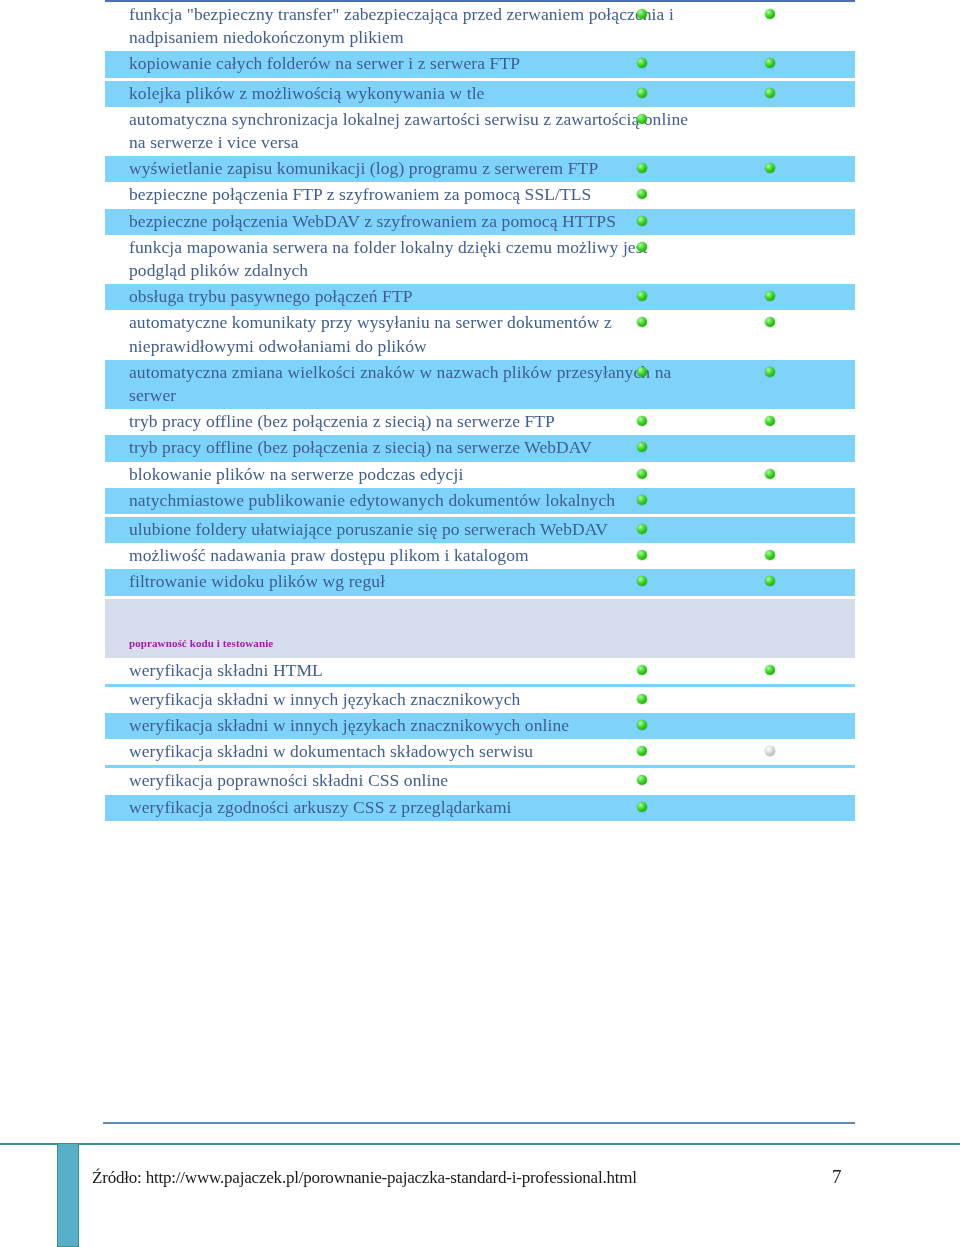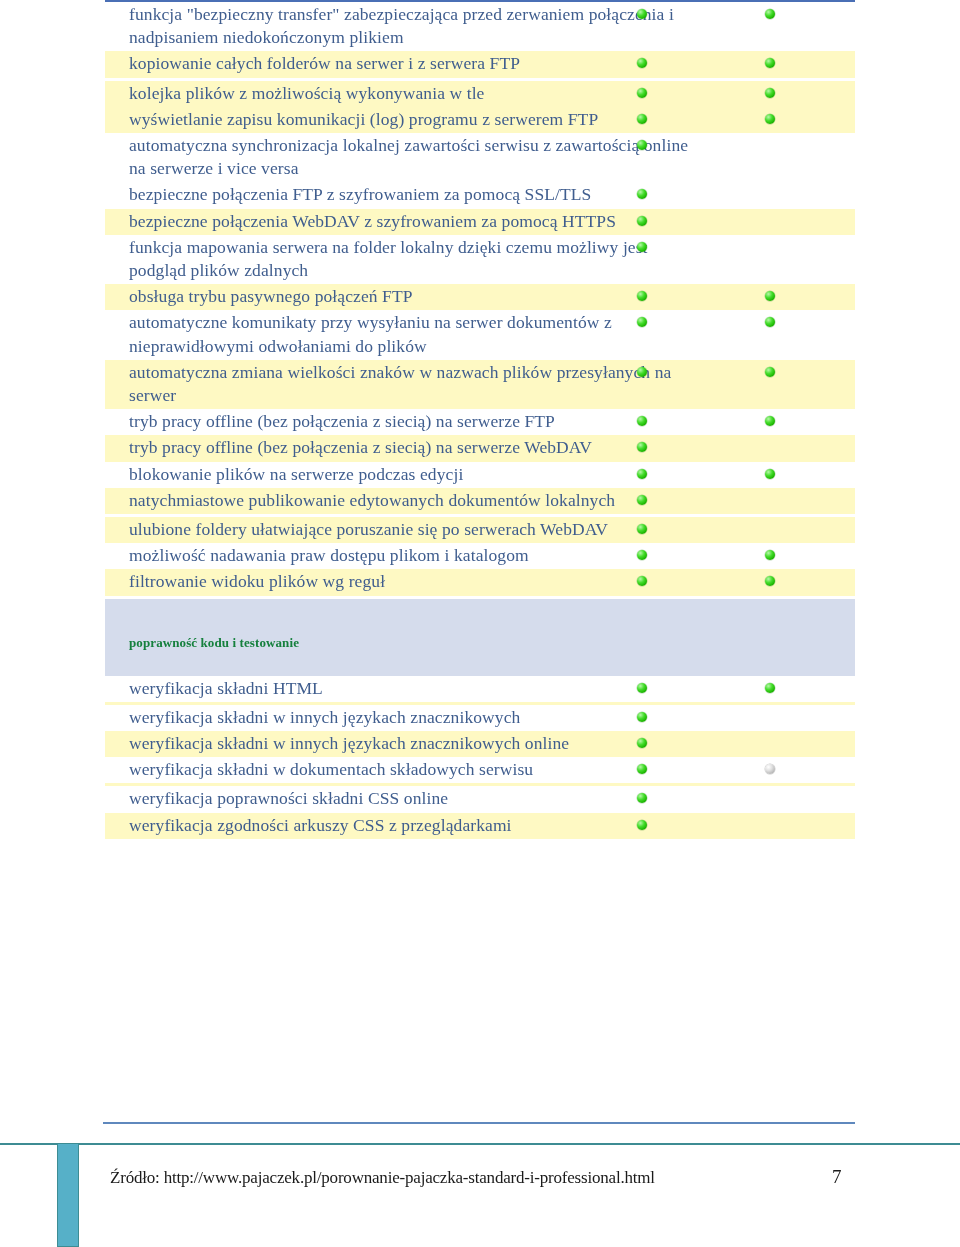--- a/index.html
+++ b/index.html
@@ -18,44 +18,44 @@
     left:105px; top:0px; width:750px;
     border-top:2px solid #4a6fb5;
   }
   .row{
     position:relative;
     display:block;
     width:100%;
     box-sizing:border-box;
     padding:1px 0 2px 0;
   }
-  .row.shaded{background:#fef9c3;}
+  .row.shaded{background:#7dd3fc;}
   .row.plain{background:#ffffff;}
   .row .label{
     display:block;
     box-sizing:border-box;
     padding-left:24px;
     padding-right:150px;
     font-size:17.5px;
     line-height:23.2px;
     color:#3f5d8e;
     letter-spacing:0.1px;
     white-space:pre-line;
   }
   .row.section{
     background:#d5dcec;
     padding:0;
   }
   .row.section .label{
     font-weight:bold;
-    color:#15803d;
-    font-size:13px;
+    color:#a21caf;
+    font-size:11px;
     line-height:20px;
     padding-top:34px;
-    padding-bottom:23px;
+    padding-bottom:5px;
   }
   .row.spacer{background:#ffffff;height:6px;}
 
   
   .dot{
     position:absolute;
     width:10px;height:10px;
     border-radius:50%;
     top:7px;
   }
@@ -86,21 +86,21 @@
   .side-bar{
     position:absolute;
     left:57px; top:1143px;
     width:22px; height:104px;
     background:#56b0c8;
     border:1px solid #3d8c93;
     box-sizing:border-box;
   }
   .footer-text{
     position:absolute;
-    left:110px; top:1168px;
+    left:92px; top:1168px;
     font-family:"Liberation Serif", serif;
     font-size:17px;
     color:#1a1a1a;
     letter-spacing:-0.2px;
     white-space:nowrap;
   }
   .footer-page{
     position:absolute;
     left:832px; top:1166px;
     font-family:"Liberation Serif", serif;
@@ -125,28 +125,28 @@
         <span class="dot c2 green"></span>
       </div>
       <div class="row plain">
         <span class="dot c1 green"></span>
       </div>
       <div class="row shaded">
         <span class="label">kolejka plików z możliwością wykonywania w tle</span>
         <span class="dot c1 green"></span>
         <span class="dot c2 green"></span>
       </div>
+      <div class="row plain">
+        <span class="label">automatyczna synchronizacja lokalnej zawartości serwisu z zawartością online na serwerze i vice versa</span>
+        <span class="dot c1 green"></span>
+      </div>
       <div class="row shaded">
         <span class="label">wyświetlanie zapisu komunikacji (log) programu z serwerem FTP</span>
         <span class="dot c1 green"></span>
         <span class="dot c2 green"></span>
-      </div>
-      <div class="row plain">
-        <span class="label">automatyczna synchronizacja lokalnej zawartości serwisu z zawartością online na serwerze i vice versa</span>
-        <span class="dot c1 green"></span>
       </div>
       <div class="row plain">
         <span class="label">bezpieczne połączenia FTP z szyfrowaniem za pomocą SSL/TLS</span>
         <span class="dot c1 green"></span>
       </div>
       <div class="row shaded">
         <span class="label">bezpieczne połączenia WebDAV z szyfrowaniem za pomocą HTTPS</span>
         <span class="dot c1 green"></span>
       </div>
       <div class="row plain">

